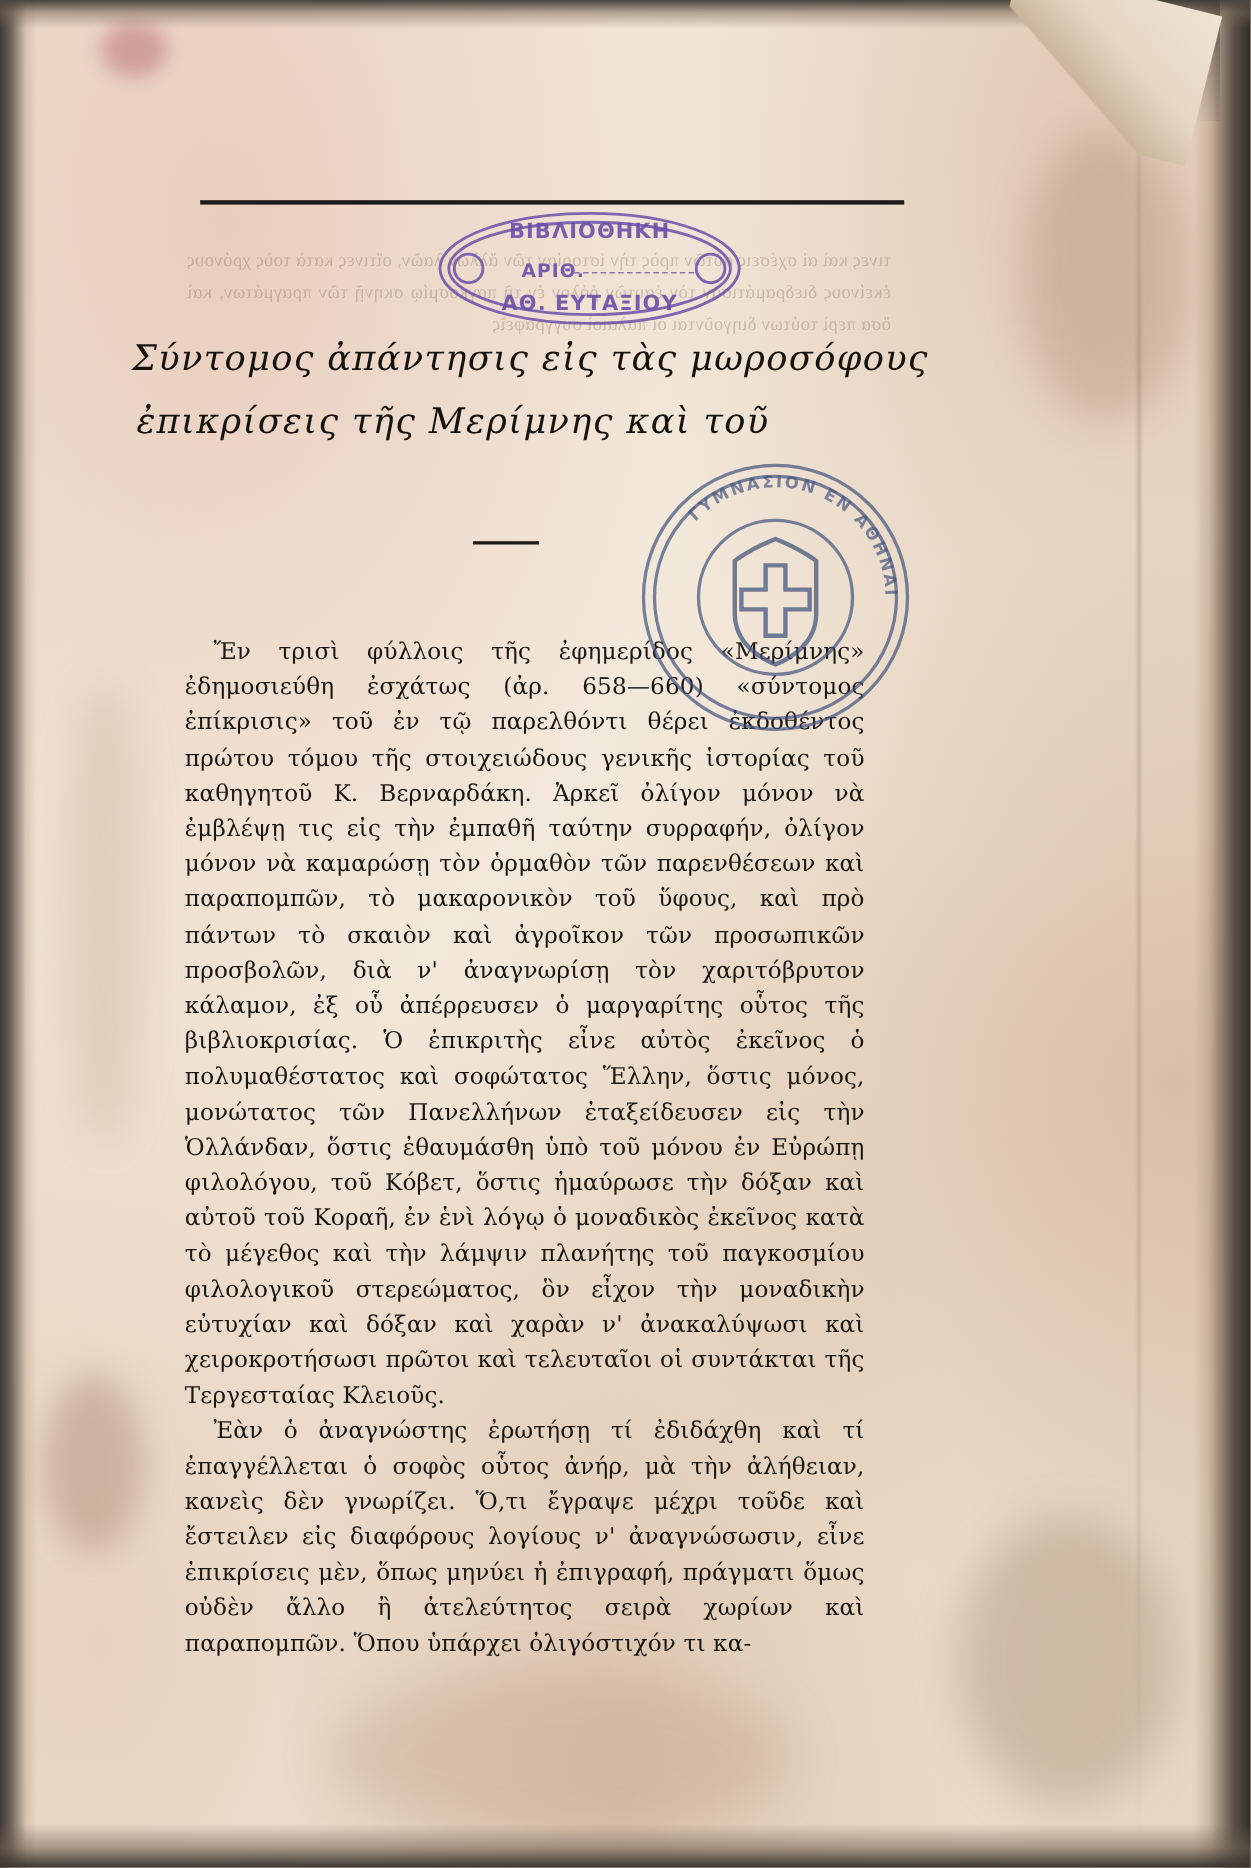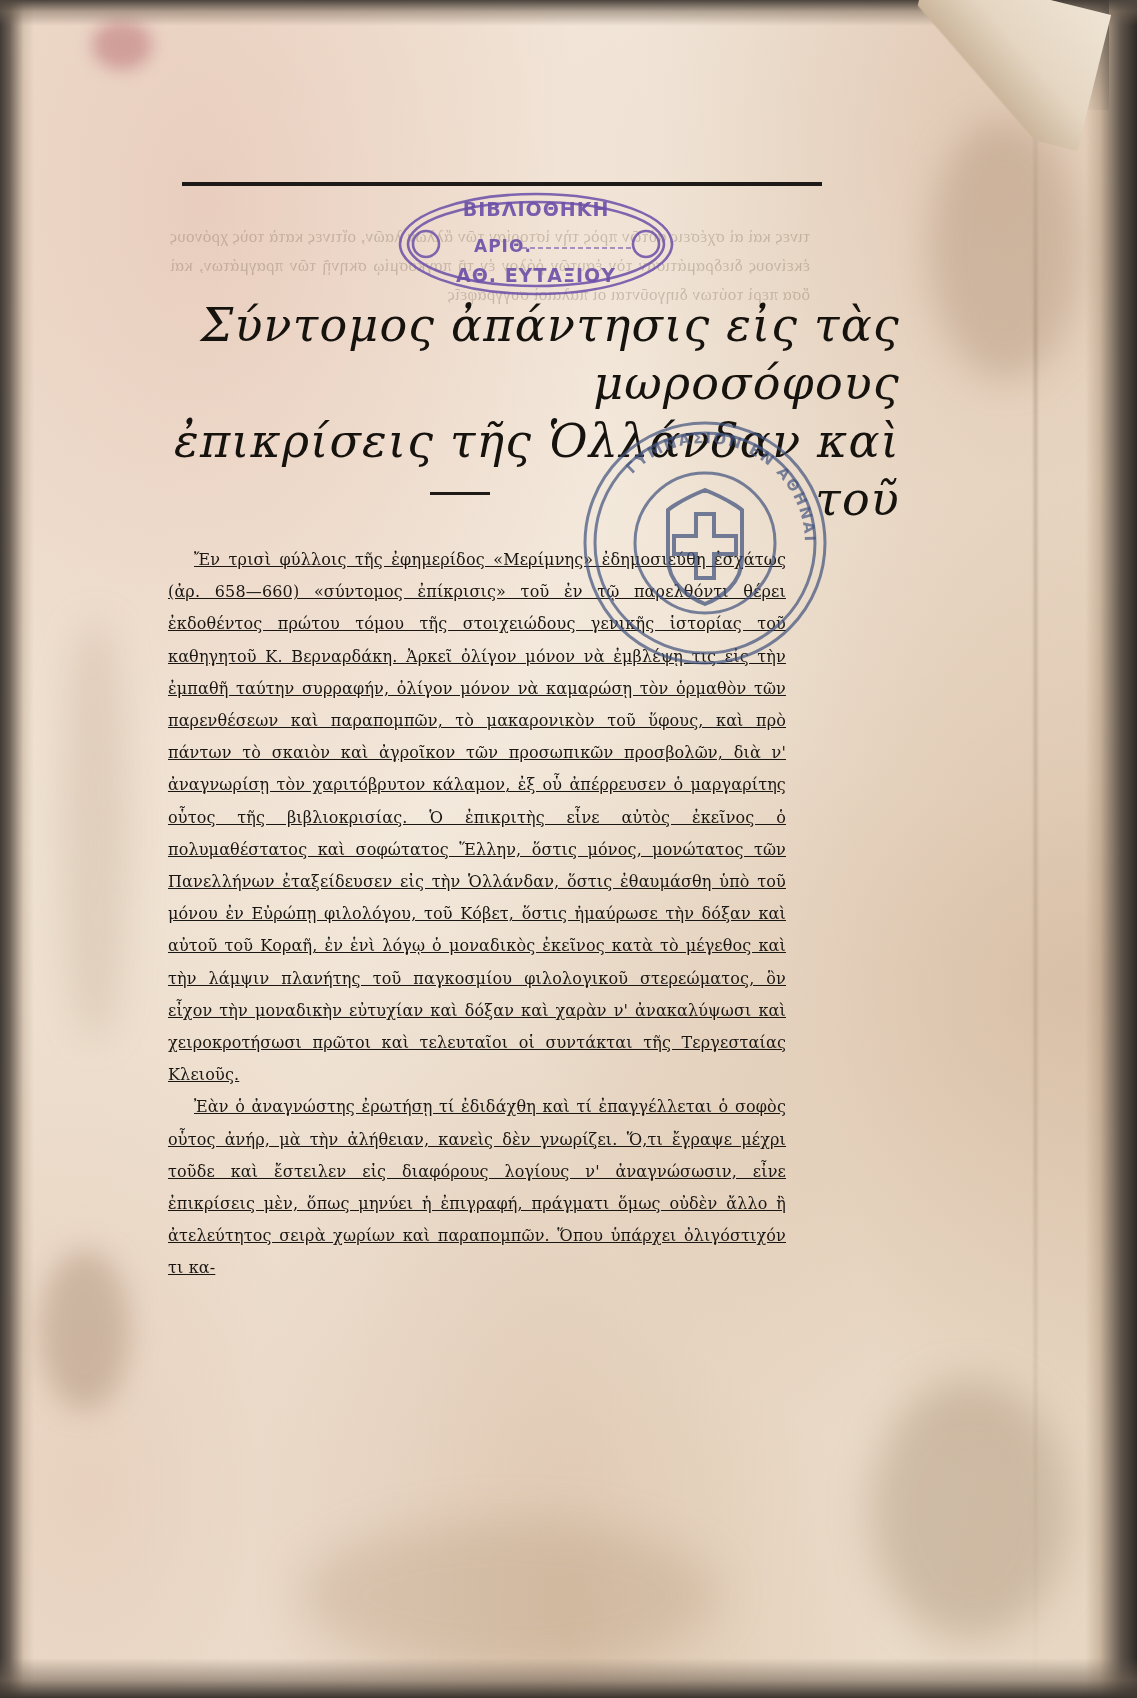--- a/index.html
+++ b/index.html
@@ -92,44 +92,43 @@
     width: 60px; height: 3px;
     background: #1d1a17;
   }
 
   
   .title {
     position: absolute;
     left: 120px;
     top: 296px;
     width: 780px;
-    text-align: right;
+    text-align: left;
     font-family: "DejaVu Serif", serif;
     font-style: italic;
     color: #16130f;
-    font-size: 46px;
+    font-size: 32px;
     line-height: 58px;
     letter-spacing: 1.2px;
   }
   .title .l2 { padding-left: 4px; }
   .title .l3 { padding-left: 2px; }
 
   
   .body-text {
     position: absolute;
     left: 168px;
-    top: 544px;
+    top: 576px;
     width: 618px;
     font-family: "DejaVu Serif", serif;
     color: #1a1713;
-    font-size: 16px;
+    font-size: 21px;
     line-height: 32.2px;
     text-align: justify;
     letter-spacing: 0.15px;
-    text-decoration: underline;
   }
   .body-text p { margin: 0; text-indent: 26px; }
 
   
   .stamp-oval {
     position: absolute;
     left: 396px; top: 190px;
     width: 280px; height: 108px;
     pointer-events: none;
   }
@@ -170,21 +169,21 @@
   <div class="blotch b5"></div>
   <div class="blotch b6"></div>
   <div class="crease"></div>
 
   <div class="bleed">τινες καὶ αἱ σχέσεις αὐτῶν πρὸς τὴν ἱστορίαν τῶν ἄλλων λαῶν, οἵτινες κατὰ τοὺς χρόνους ἐκείνους διεδραμάτισαν τὸν ἑαυτῶν ῥόλον ἐν τῇ παγκοσμίῳ σκηνῇ τῶν πραγμάτων, καὶ ὅσα περὶ τούτων διηγοῦνται οἱ παλαιοὶ συγγραφεῖς</div>
 
   <div class="rule-top"></div>
 
   <div class="title">
     <div class="l1">Σύντομος ἀπάντησις εἰς τὰς μωροσόφους</div>
-    <div class="l2">ἐπικρίσεις τῆς Ὁλλάνδαν καὶ τοῦ</div>
+    <div class="l2">ἐπικρίσεις τῆς Μερίμνης καὶ τοῦ</div>
   </div>
 
   <div class="rule-mid"></div>
 
   <div class="body-text">
     <p>Ἔν τρισὶ φύλλοις τῆς ἐφημερίδος «Μερίμνης» ἐδημοσιεύθη ἐσχάτως (ἀρ. 658—660) «σύντομος ἐπίκρισις» τοῦ ἐν τῷ παρελθόντι θέρει ἐκδοθέντος πρώτου τόμου τῆς στοιχειώδους γενικῆς ἱστορίας τοῦ καθηγητοῦ Κ. Βερναρδάκη. Ἀρκεῖ ὀλίγον μόνον νὰ ἐμβλέψῃ τις εἰς τὴν ἐμπαθῆ ταύτην συρραφήν, ὀλίγον μόνον νὰ καμαρώσῃ τὸν ὁρμαθὸν τῶν παρενθέσεων καὶ παραπομπῶν, τὸ μακαρονικὸν τοῦ ὕφους, καὶ πρὸ πάντων τὸ σκαιὸν καὶ ἀγροῖκον τῶν προσωπικῶν προσβολῶν, διὰ ν' ἀναγνωρίσῃ τὸν χαριτόβρυτον κάλαμον, ἐξ οὗ ἀπέρρευσεν ὁ μαργαρίτης οὗτος τῆς βιβλιοκρισίας. Ὁ ἐπικριτὴς εἶνε αὐτὸς ἐκεῖνος ὁ πολυμαθέστατος καὶ σοφώτατος Ἕλλην, ὅστις μόνος, μονώτατος τῶν Πανελλήνων ἐταξείδευσεν εἰς τὴν Ὁλλάνδαν, ὅστις ἐθαυμάσθη ὑπὸ τοῦ μόνου ἐν Εὐρώπῃ φιλολόγου, τοῦ Κόβετ, ὅστις ἠμαύρωσε τὴν δόξαν καὶ αὐτοῦ τοῦ Κοραῆ, ἐν ἑνὶ λόγῳ ὁ μοναδικὸς ἐκεῖνος κατὰ τὸ μέγεθος καὶ τὴν λάμψιν πλανήτης τοῦ παγκοσμίου φιλολογικοῦ στερεώματος, ὃν εἶχον τὴν μοναδικὴν εὐτυχίαν καὶ δόξαν καὶ χαρὰν ν' ἀνακαλύψωσι καὶ χειροκροτήσωσι πρῶτοι καὶ τελευταῖοι οἱ συντάκται τῆς Τεργεσταίας Κλειοῦς.</p>
     <p>Ἐὰν ὁ ἀναγνώστης ἐρωτήσῃ τί ἐδιδάχθη καὶ τί ἐπαγγέλλεται ὁ σοφὸς οὗτος ἀνήρ, μὰ τὴν ἀλήθειαν, κανεὶς δὲν γνωρίζει. Ὅ,τι ἔγραψε μέχρι τοῦδε καὶ ἔστειλεν εἰς διαφόρους λογίους ν' ἀναγνώσωσιν, εἶνε ἐπικρίσεις μὲν, ὅπως μηνύει ἡ ἐπιγραφή, πράγματι ὅμως οὐδὲν ἄλλο ἢ ἀτελεύτητος σειρὰ χωρίων καὶ παραπομπῶν. Ὅπου ὑπάρχει ὀλιγόστιχόν τι κα-</p>
   </div>
 
   <svg class="stamp-oval" viewBox="0 0 280 108">

